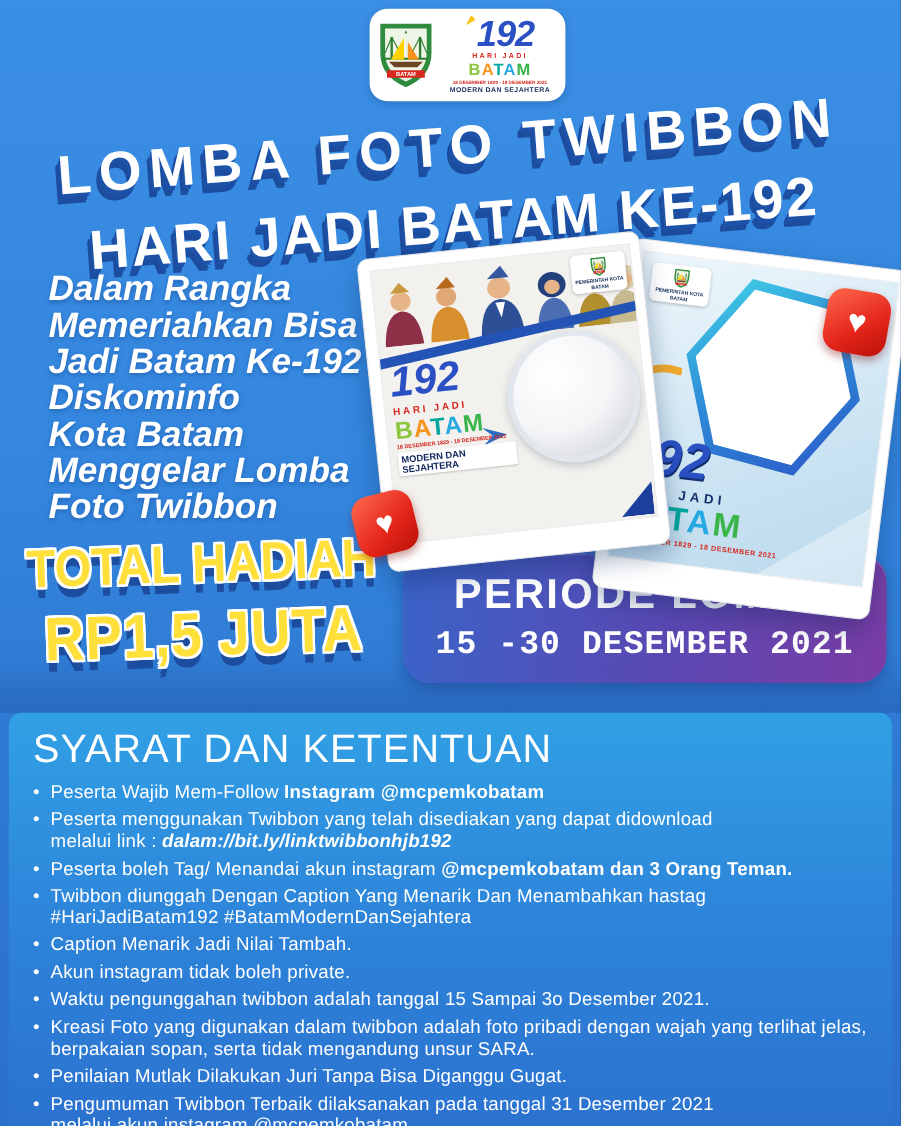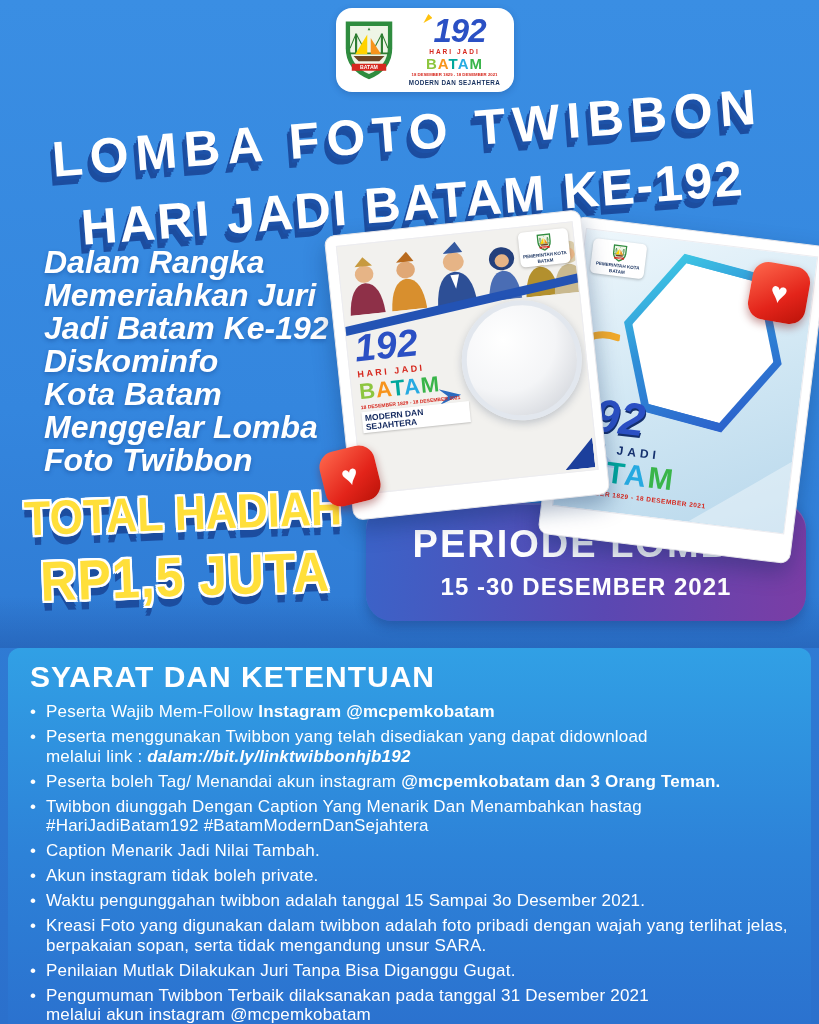--- a/index.html
+++ b/index.html
@@ -46,21 +46,21 @@
     text-shadow:-2px 0 0 #fff,2px 0 0 #fff,0 -2px 0 #fff,0 2px 0 #fff,
       -2px -2px 0 #fff,2px -2px 0 #fff,-2px 2px 0 #fff,2px 2px 0 #fff,
       0 6px 0 #1c4d9f,0 9px 0 #1c4d9f;}
 
   
   .period{position:absolute;left:366px;top:503px;width:440px;height:118px;z-index:3;border-radius:26px;
     background:linear-gradient(95deg,#3b63c8 0%,#5a48b2 55%,#7b3da5 100%);
     display:flex;flex-direction:column;align-items:center;justify-content:center;color:#fff;font-weight:700;
     box-shadow:0 5px 12px rgba(20,30,90,.3), inset 0 2px 0 rgba(255,255,255,.15);}
   .period .p1{font-size:38px;letter-spacing:2px;}
-  .period .p2{font-size:24px;letter-spacing:1px;margin-top:7px;}
+  .period .p2{font-size:30px;letter-spacing:1px;margin-top:7px;font-family:Liberation Mono, monospace;}
 
   
   .card{position:absolute;background:#fff;border:1px solid #e6e6ea;border-radius:10px;
     box-shadow:0 10px 22px rgba(10,40,90,.35);}
   .card-a{left:338px;top:222px;width:236px;height:248px;transform:rotate(-6deg);z-index:5;padding:10px 10px 26px;}
   .card-b{left:556px;top:230px;width:232px;height:278px;transform:rotate(7deg);z-index:4;padding:10px 10px 30px;}
   .photo{position:relative;width:100%;height:100%;overflow:hidden;border:1px solid #ececf0;}
   .photo-a{background:#f2f1ee;}
   .photo-b{background:linear-gradient(155deg,#eef7fc 0%,#cfe6f3 55%,#b9d8ec 100%);}
   .people{position:absolute;left:0;top:0;width:100%;height:70px;}
@@ -102,21 +102,21 @@
   .heart{position:absolute;display:flex;align-items:center;justify-content:center;color:#fff;
     background:linear-gradient(145deg,#ff6a4e 0%,#e3241a 60%,#b91208 100%);
     border-radius:16px;z-index:7;box-shadow:0 4px 8px rgba(120,10,10,.4);}
   .heart-1{left:322px;top:448px;width:56px;height:56px;transform:rotate(-14deg);font-size:28px;}
   .heart-2{left:750px;top:264px;width:58px;height:58px;transform:rotate(10deg);font-size:29px;}
 
   
   .terms-panel{position:absolute;left:8px;right:8px;top:648px;bottom:0;
     background:linear-gradient(180deg,#31a0e5 0%,#2d82d8 55%,#2b72cf 100%);
     border-radius:12px 12px 0 0;padding:10px 22px 0 22px;color:#fff;z-index:2;}
-  .terms-h{margin:2px 0 8px;font-size:30px;letter-spacing:1px;font-weight:700;}
+  .terms-h{margin:2px 0 8px;font-size:36px;letter-spacing:1px;font-weight:400;}
   .terms-list{list-style:none;margin:0;padding:0;}
   .terms-list li{display:flex;margin-bottom:5px;font-size:17px;line-height:1.17;letter-spacing:.2px;}
   .terms-list .dot{width:16px;flex:none;}
   .runs .b{font-weight:700;}
   .runs .i{font-style:italic;}
 </style>
 </head>
 <body>
 
 <div class="poster">
@@ -154,21 +154,21 @@
     </div>
   </div>
 
   <h1 class="title">
     <span class="t1">LOMBA FOTO TWIBBON</span>
     <span class="t2">HARI JADI BATAM KE-192</span>
   </h1>
 
   <div class="intro">
       <div>Dalam Rangka</div>
-      <div>Memeriahkan Juri</div>
+      <div>Memeriahkan Bisa</div>
       <div>Jadi Batam Ke-192</div>
       <div>Diskominfo</div>
       <div>Kota Batam</div>
       <div>Menggelar Lomba</div>
       <div>Foto Twibbon</div>
     </div>
 
   <div class="card card-b">
     <div class="photo photo-b">
       <div class="tri tri-b2"></div>

